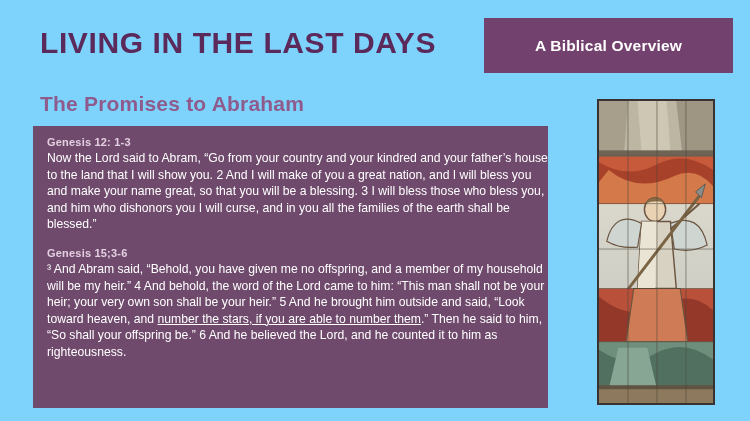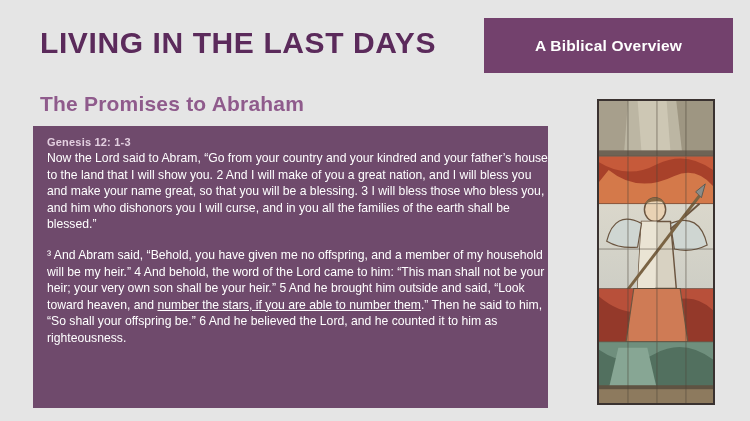--- a/index.html
+++ b/index.html
@@ -10,21 +10,21 @@
     width: 750px;
     height: 421px;
     background: #ffffff;
     font-family: "Liberation Sans", sans-serif;
     overflow: hidden;
     position: relative;
   }
   .slide {
     position: absolute;
     inset: 0;
-    background: #e5e5e5;
+    background: #7dd3fc;
   }
   
   .banner {
     position: absolute;
     left: 484px;
     top: 18px;
     width: 249px;
     height: 55px;
     background: #73416d;
   }
@@ -121,20 +121,21 @@
   <div class="text-panel">
 
     <div>
       <div class="ref">Genesis 12: 1-3</div>
       <p class="passage">Now the Lord said to Abram, “Go from your country and your kindred and your father’s house to the <b>land</b> that I will show you. 2 And I will make of you a <b>great nation</b>, and I will <b>bless you</b> and <b>make your name great</b>, so that <b>you will be a blessing.</b> 3 I will bless those who bless you, and him who dishonors you I will curse, and <b>in you all the families of the earth shall be blessed.</b>”</p>
     </div>
 
     <div class="block-gap"></div>
 
     <div>
+      <div class="ref">Genesis 15;3-6</div>
       <p class="passage">³ And Abram said, “Behold, you have given me <b>no offspring</b>, and a member of my household will be my heir.” 4 And behold, the word of the Lord came to him: “This man shall not be your heir; <b>your very own son shall be your heir</b>.” 5 And he brought him outside and said, “<b>Look toward heaven, and <u>number the stars, if you are able to number them</u></b>.” Then he said to him, “<b>So shall your offspring be</b>.” 6 And <b>he believed the Lord,</b> and <b>he counted it to him as righteousness</b>.</p>
     </div>
 
   </div>
 
   <div class="art-frame">
     <svg class="art-svg" viewBox="0 0 118 306" preserveAspectRatio="none">
       <defs>
         <linearGradient id="sky" x1="0" y1="0" x2="0" y2="1">
           <stop offset="0%" stop-color="#e9e2d2"></stop>

